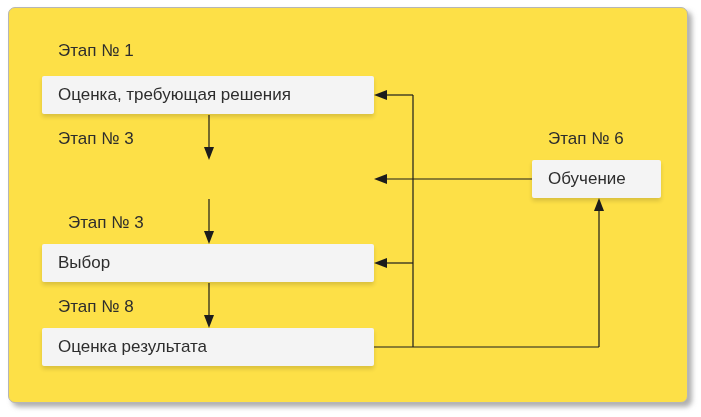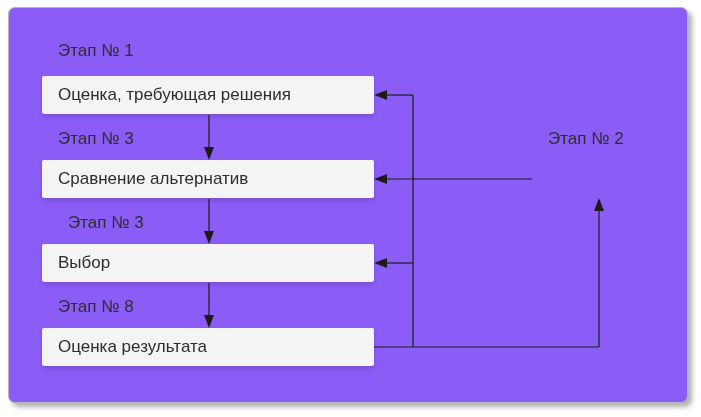--- a/index.html
+++ b/index.html
@@ -6,21 +6,21 @@
   html, body {
     width: 701px; height: 417px;
     background: #ffffff;
     font-family: "Liberation Sans", "DejaVu Sans", sans-serif;
     overflow: hidden;
   }
   .frame {
     position: absolute;
     left: 8px; top: 7px;
     width: 680px; height: 396px;
-    background: #8b5cf6;
+    background: #fde047;
     border: 1px solid #b6b6b6;
     border-radius: 7px;
     box-shadow: 4px 4px 5px rgba(110,110,110,0.55);
   }
   .stage-label {
     position: absolute;
     font-size: 17px;
     color: #2d2d2d;
     line-height: 20px;
     white-space: nowrap;
@@ -48,26 +48,26 @@
 </style>
 </head>
 <body>
 
 <div class="frame">
 
   <div class="stage-label" style="left:49px; top:33px">Этап № 1</div>
   <div class="stage-label" style="left:49px; top:121px">Этап № 3</div>
   <div class="stage-label" style="left:59px; top:205px">Этап № 3</div>
   <div class="stage-label" style="left:49px; top:289px">Этап № 8</div>
-  <div class="stage-label" style="left:539px; top:121px">Этап № 2</div>
+  <div class="stage-label" style="left:539px; top:121px">Этап № 6</div>
 
   <div class="stage-box" style="left:33px; top:68px; width:332px">Оценка, требующая решения</div>
-  <div class="stage-box" style="left:33px; top:152px; width:332px">Сравнение альтернатив</div>
   <div class="stage-box" style="left:33px; top:320px; width:332px">Оценка результата</div>
   <div class="stage-box" style="left:33px; top:236px; width:332px">Выбор</div>
+  <div class="stage-box" style="left:523px; top:152px; width:129px">Обучение</div>
 
   <svg class="arrows" viewBox="0 0 680 396">
 
     <g>
       <line x1="200" y1="107" x2="200" y2="139"></line>
       <polygon points="200,152 195,139 205,139"></polygon>
     </g>
 
     <g>
       <line x1="200" y1="191" x2="200" y2="223"></line>

